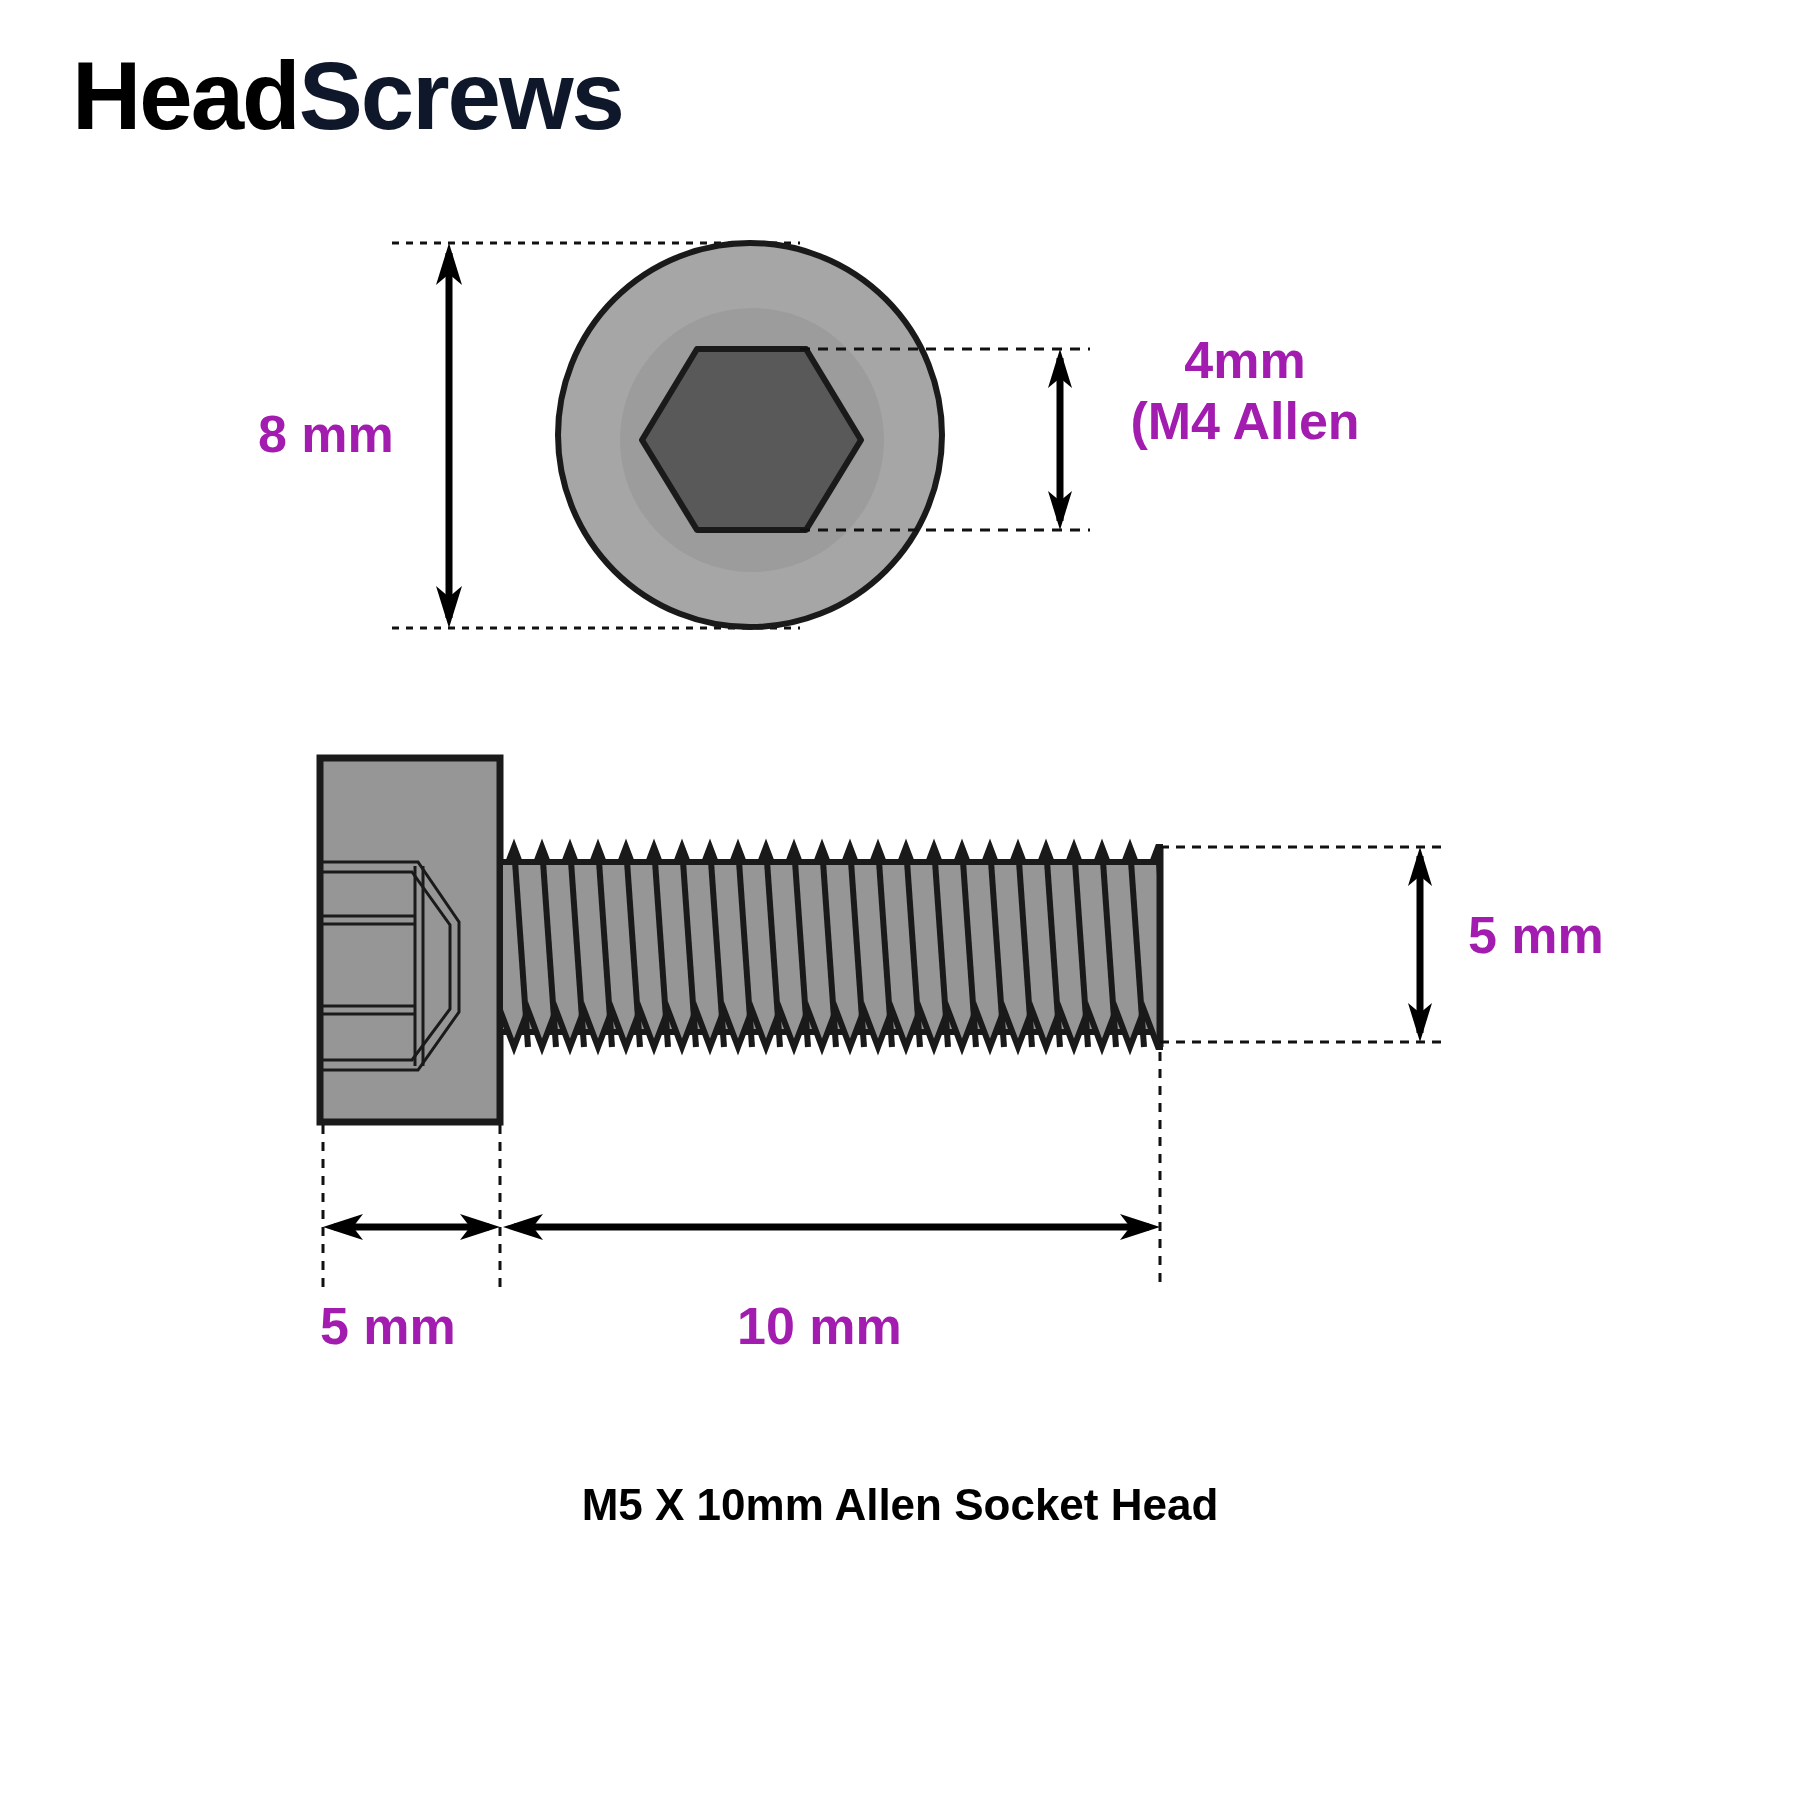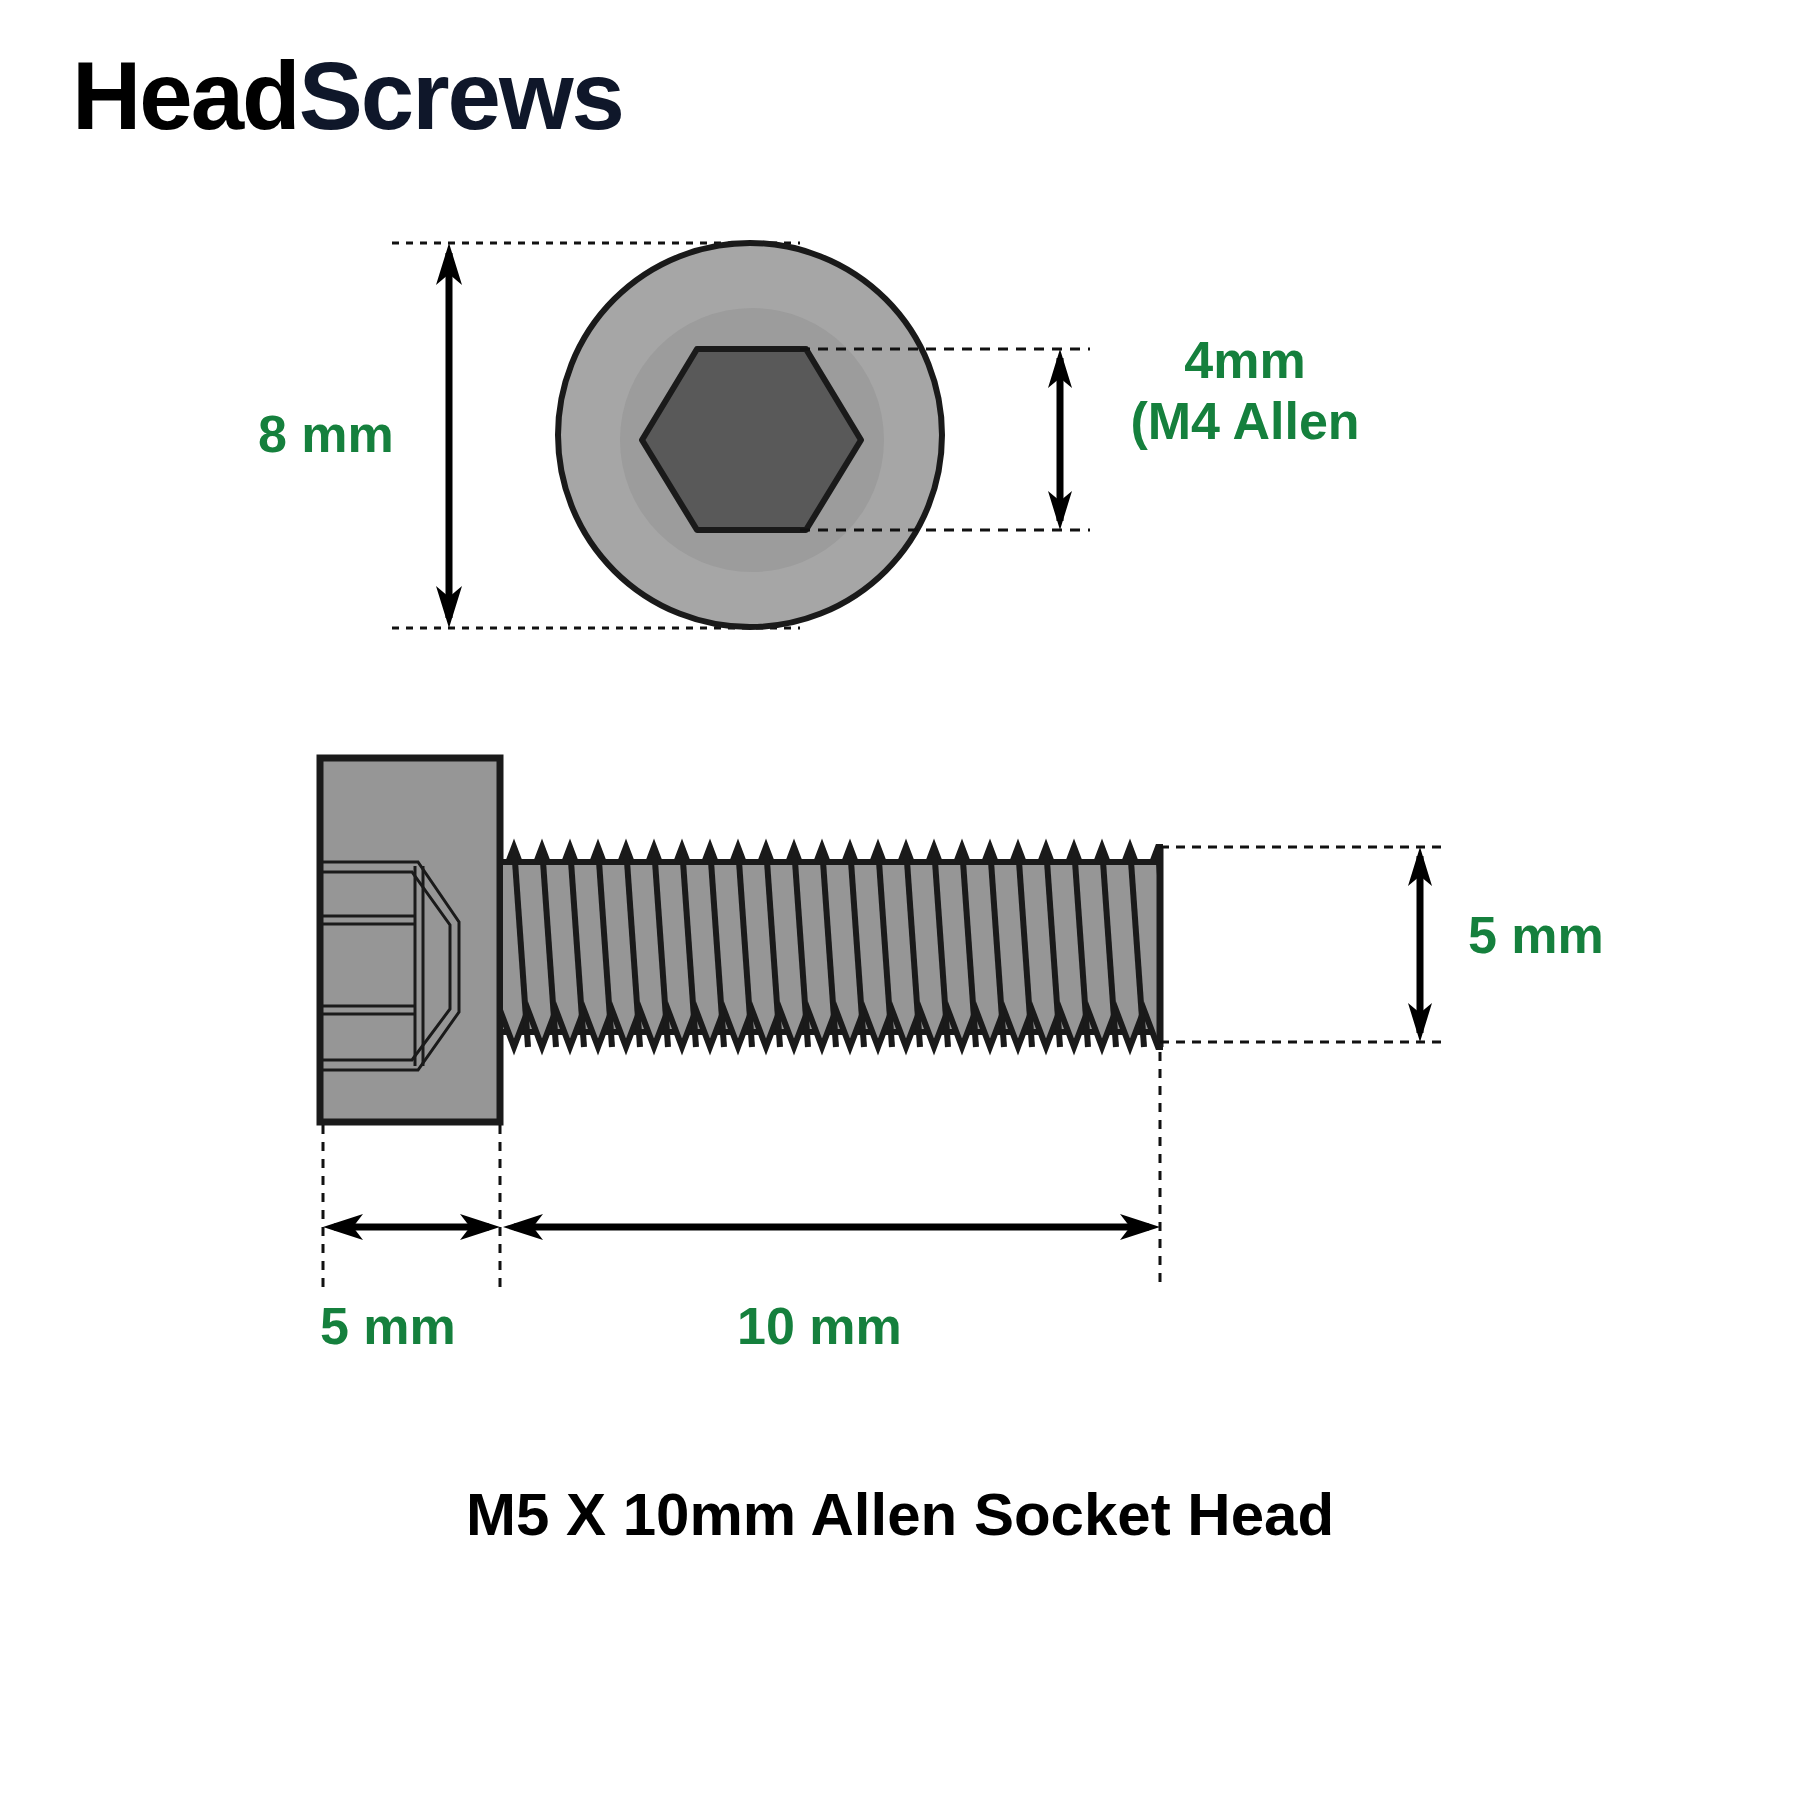--- a/index.html
+++ b/index.html
@@ -41,21 +41,21 @@
     width: 1800px;
     height: 1800px;
     display: block;
   }
 
   
   .dim-label {
     position: absolute;
     font-family: "Liberation Sans", sans-serif;
     font-weight: bold;
-    color: #15803d;
+    color: #a21caf;
     white-space: nowrap;
     line-height: 1.18;
     user-select: none;
   }
   #dim-head-height-label {
     left: 258px;
     top: 404px;
     font-size: 52px;
   }
   #dim-socket-size-label {
@@ -83,21 +83,21 @@
     margin-left: 19px;
   }
 
   #product-caption {
     position: absolute;
     left: 0;
     top: 1480px;
     width: 1800px;
     text-align: center;
     font-family: "Liberation Sans", sans-serif;
-    font-size: 60px;
+    font-size: 44px;
     font-weight: bold;
     color: #000000;
     user-select: none;
   }
 </style>
 </head>
 <body>
 
 <div id="brand-logo">
   <span class="logo-only">Head</span><span class="logo-screws">Screws</span>

